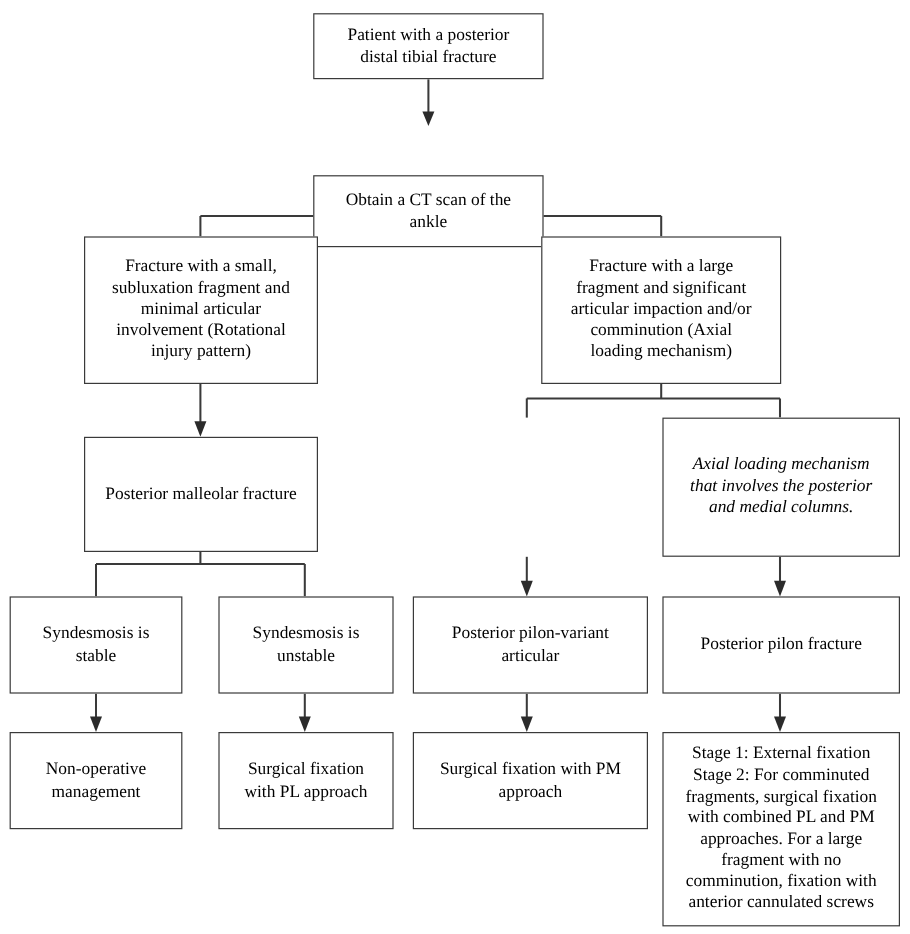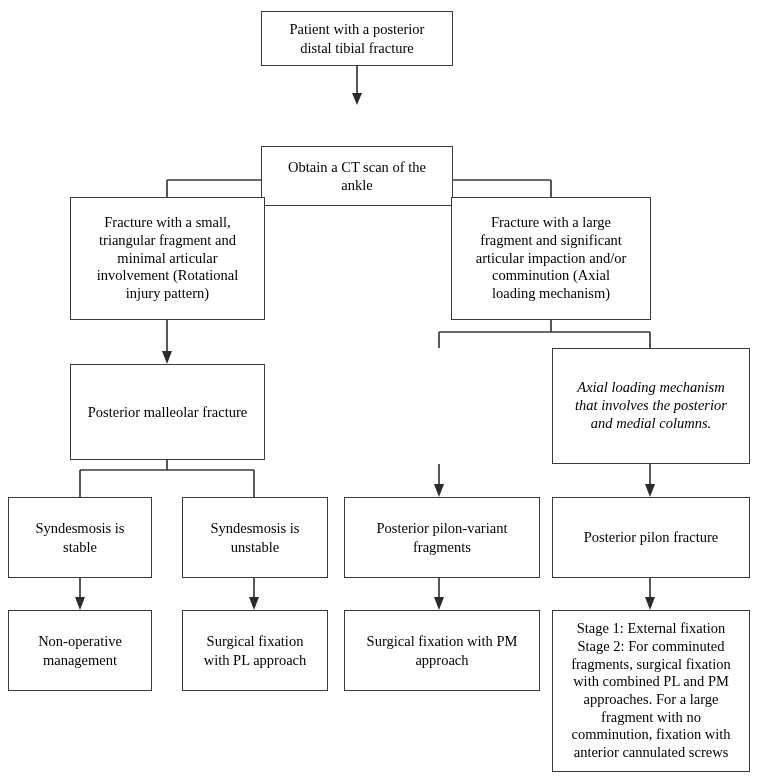--- a/index.html
+++ b/index.html
@@ -121,21 +121,21 @@
     </g>
   </svg>
 
   <div class="node" style="left:261px; top:11px; width:192px; height:55px;">Patient with a posterior
 distal tibial fracture</div>
 
   <div class="node" style="left:261px; top:106px; width:192px; height:60px;margin-top:40px;">Obtain a CT scan of the
 ankle</div>
 
   <div class="node tight" style="left:70px; top:197px; width:195px; height:123px;">Fracture with a small,
-triangular fragment and
+subluxation fragment and
 minimal articular
 involvement (Rotational
 injury pattern)</div>
 
   <div class="node tight" style="left:451px; top:197px; width:200px; height:123px;">Fracture with a large
 fragment and significant
 articular impaction and/or
 comminution (Axial
 loading mechanism)</div>
 
@@ -146,21 +146,21 @@
 that involves the posterior
 and medial columns.</div>
 
   <div class="node" style="left:8px; top:497px; width:144px; height:81px;">Syndesmosis is
 stable</div>
 
   <div class="node" style="left:182px; top:497px; width:146px; height:81px;">Syndesmosis is
 unstable</div>
 
   <div class="node" style="left:344px; top:497px; width:196px; height:81px;">Posterior pilon-variant
-fragments</div>
+articular</div>
 
   <div class="node" style="left:552px; top:497px; width:198px; height:81px;">Posterior pilon fracture</div>
 
   <div class="node" style="left:8px; top:610px; width:144px; height:81px;">Non-operative
 management</div>
 
   <div class="node" style="left:182px; top:610px; width:146px; height:81px;">Surgical fixation
 with PL approach</div>
 
   <div class="node" style="left:344px; top:610px; width:196px; height:81px;">Surgical fixation with PM

